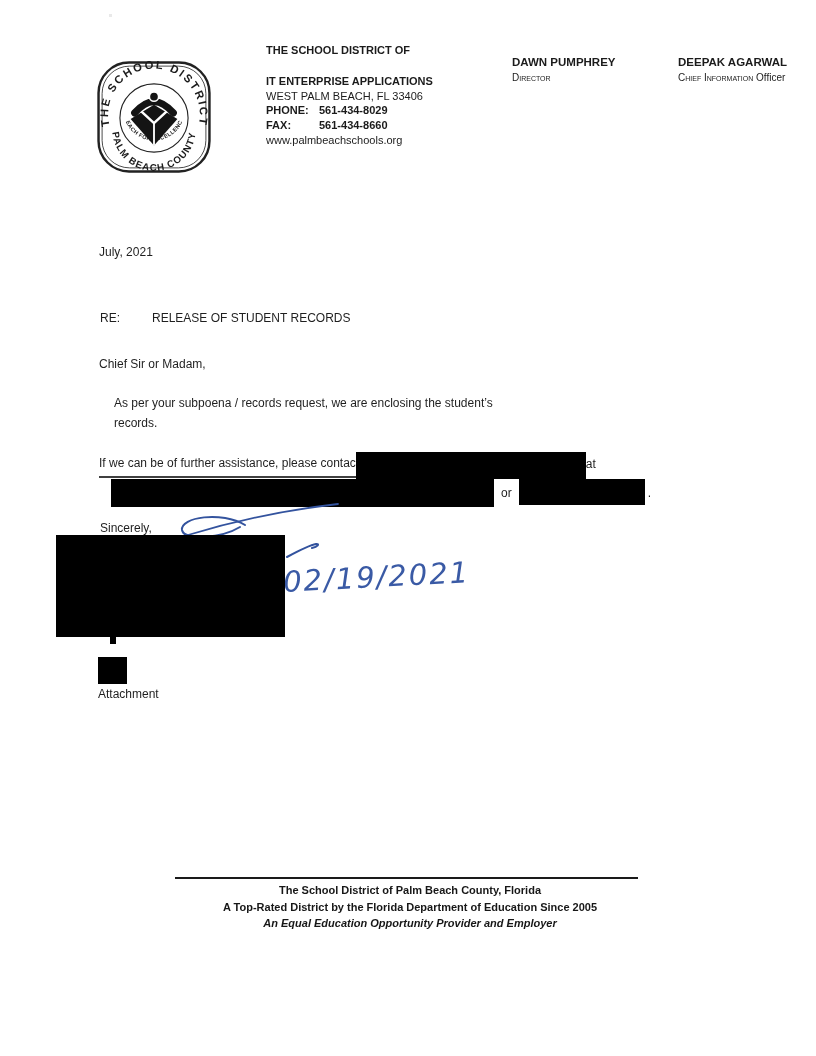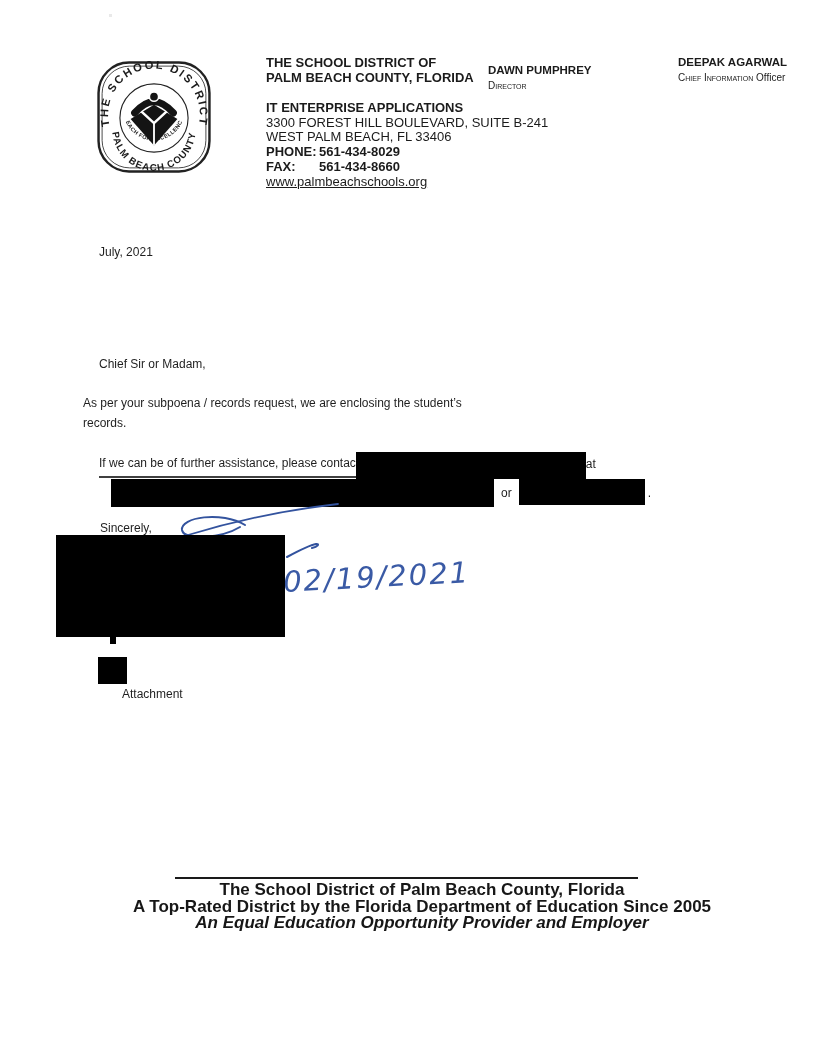--- a/index.html
+++ b/index.html
@@ -13,40 +13,40 @@
     color: #1d1d1d;
     overflow: hidden;
   }
   .abs { position: absolute; }
 
   
   .speck { left: 109px; top: 14px; width: 3px; height: 3px; background: #e9e9e9; }
 
   
   .logo-svg { left: 96px; top: 60px; width: 116px; height: 114px; }
-  .org-block { left: 266px; top: 55px; font-size: 13px; line-height: 14.7px; color: #1b1b1b; }
+  .org-block { left: 266px; top: 43px; font-size: 11px; line-height: 14.7px; color: #1b1b1b; }
   .org-name { font-weight: bold; line-height: 15px; }
   .org-dept { font-weight: bold; margin-top: 16px; }
   .addr-row { display: flex; font-weight: bold; }
   .addr-label { display: inline-block; width: 53px; }
-  .org-web { text-decoration: underline; color: #1b1b1b; margin-top: 30px; }
+  .org-web { color: #1b1b1b; margin-top: 30px; }
   .contact-block { top: 55px; font-size: 11.5px; line-height: 15px; color: #1b1b1b; }
-  .contact-0 { left: 488px; margin-top: 8px; }
+  .contact-0 { left: 512px; }
   .contact-1 { left: 650px; margin-left: 28px; }
   .contact-name { font-weight: bold; }
   .contact-title { font-size: 10px; }
   .sc { font-variant: small-caps; }
 
   
   .body-text { font-size: 12px; line-height: 20px; color: #1f1f1f; }
   .date-line { left: 99px; top: 242px; }
   .re-line { left: 100px; top: 308px; display: flex; }
   .re-label { width: 52px; }
   .salutation { left: 99px; top: 354px; }
-  .paragraph { left: 83px; top: 394px; width: 660px; line-height: 19.5px; white-space: pre-line; }
+  .paragraph { left: 114px; top: 394px; width: 660px; line-height: 19.5px; white-space: pre-line; }
 
   .assist-line1 { left: 99px; top: 451px; display: flex; align-items: flex-start; }
   .assist-underlined { line-height: 25px; border-bottom: 2px solid #404040; }
   .assist-line2 { left: 95px; top: 479px; display: flex; align-items: center; padding-left: 16px; }
   .inline-word { line-height: 26px; }
 
   .redaction { background: #000000; }
   .red-1 { width: 230px; height: 27px; margin-top: 1px; }
   .red-2a { width: 383px; height: 28px; }
   .red-2b { width: 126px; height: 26px; margin-top: -2px; }
@@ -60,28 +60,28 @@
   .hand-date {
     left: 283px; top: 560px; z-index: 2;
     font-family: "DejaVu Sans", sans-serif;
     font-style: italic;
     font-size: 29px;
     letter-spacing: 2px;
     color: #3a5aa5;
     transform: rotate(-3deg);
   }
   .attach-block { left: 98px; top: 657px; width: 29px; height: 27px; }
-  .attachment { left: 98px; top: 684px; margin-left: 24px; }
+  .attachment { left: 98px; top: 684px; }
 
   
   .footer-rule { left: 175px; top: 877px; width: 463px; height: 2px; background: #1a1a1a; }
   .footer-text {
-    left: 122px; top: 882px; width: 600px;
+    left: 110px; top: 882px; width: 600px;
     text-align: center;
-    font-size: 17px; line-height: 16.5px;
+    font-size: 11px; line-height: 16.5px;
     font-weight: bold; color: #171717;
   }
   .footer-italic { font-style: italic; }
 </style>
 </head>
 <body>
 
 <div class="page">
 
   <div class="abs speck"></div>
@@ -109,23 +109,21 @@
       <path d="M 57,44 L 80,58 L 57,84 L 34,58 Z" fill="#141414"></path>
       <path d="M 44,50 L 57,62 L 70,50" fill="none" stroke="#ffffff" stroke-width="2.5"></path>
       <line x1="57" y1="62" x2="57" y2="84" stroke="#ffffff" stroke-width="1.8"></line>
       <path d="M 38,52 Q 57,30 76,52" fill="none" stroke="#141414" stroke-width="7" stroke-linecap="round"></path>
       <circle cx="57" cy="36" r="4.5" fill="#141414" stroke="#ffffff" stroke-width="1.5"></circle>
     </g>
   </svg>
 
   <div class="abs org-block">
     <div class="org-name">THE SCHOOL DISTRICT OF</div>
-    <div class="org-name">PALM BEACH COUNTY, FLORIDA</div>
     <div class="org-dept">IT ENTERPRISE APPLICATIONS</div>
-    <div>3300 FOREST HILL BOULEVARD, SUITE B-241</div>
     <div>WEST PALM BEACH, FL 33406</div>
     <div class="addr-row">
       <span class="addr-label">PHONE:</span>
       <span>561-434-8029</span>
     </div>
     <div class="addr-row">
       <span class="addr-label">FAX:</span>
       <span>561-434-8660</span>
     </div>
     <div><a class="org-web">www.palmbeachschools.org</a></div>
@@ -137,20 +135,24 @@
   </div>
   <div class="abs contact-block contact-1">
     <div class="contact-name">DEEPAK AGARWAL</div>
     <div class="contact-title">
       <span class="sc">Chief Information</span><span> Officer</span>
     </div>
   </div>
 
   <div class="abs body-text date-line">July, 2021</div>
 
+  <div class="abs body-text re-line">
+    <span class="re-label">RE:</span>
+    <span>RELEASE OF STUDENT RECORDS</span>
+  </div>
 
   <div class="abs body-text salutation">Chief Sir or Madam,</div>
 
   <div class="abs body-text paragraph">As per your subpoena / records request, we are enclosing the student’s
 records.</div>
 
   <div class="abs body-text assist-line1">
     <span class="assist-underlined">If we can be of further assistance, please contac</span>
     <span class="redaction red-1"></span>
     <span class="inline-word">at</span>

